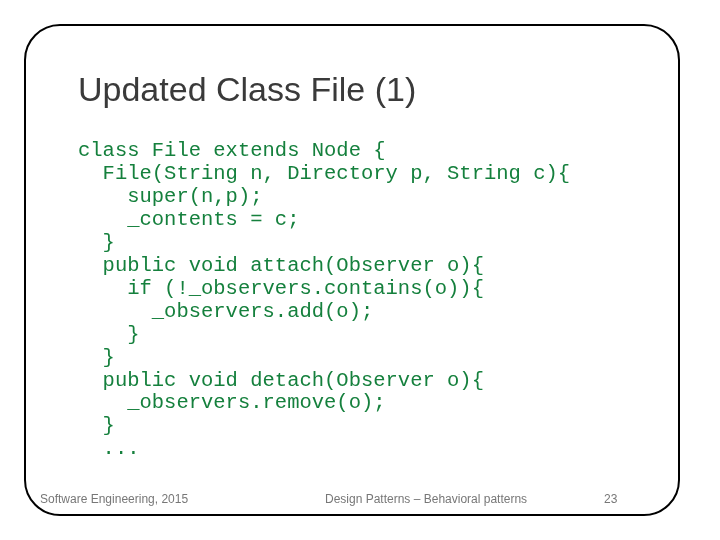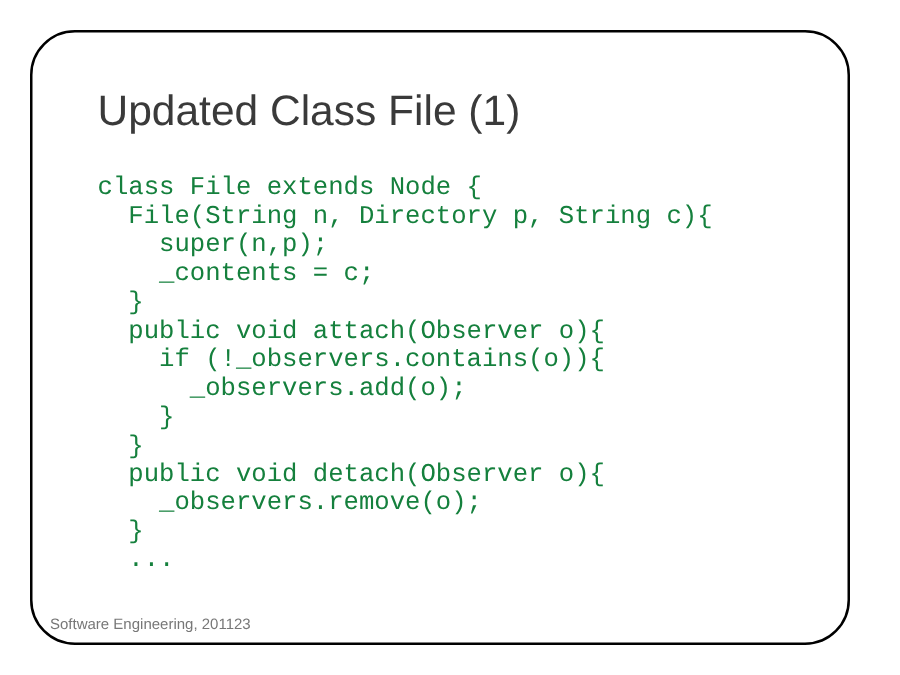--- a/index.html
+++ b/index.html
@@ -76,16 +76,17 @@
     if (!_observers.contains(o)){
       _observers.add(o);
     }
   }
   public void detach(Observer o){
     _observers.remove(o);
   }
   ...</div>
 
   <div class="footer">
-    <span class="left">Software Engineering, 2011</span>
+    <span class="left">Software Engineering, 2015</span>
+    <span class="mid">Design Patterns – Behavioral patterns</span>
     <span class="right">23</span>
   </div>
 </div>
 
 </body></html>

